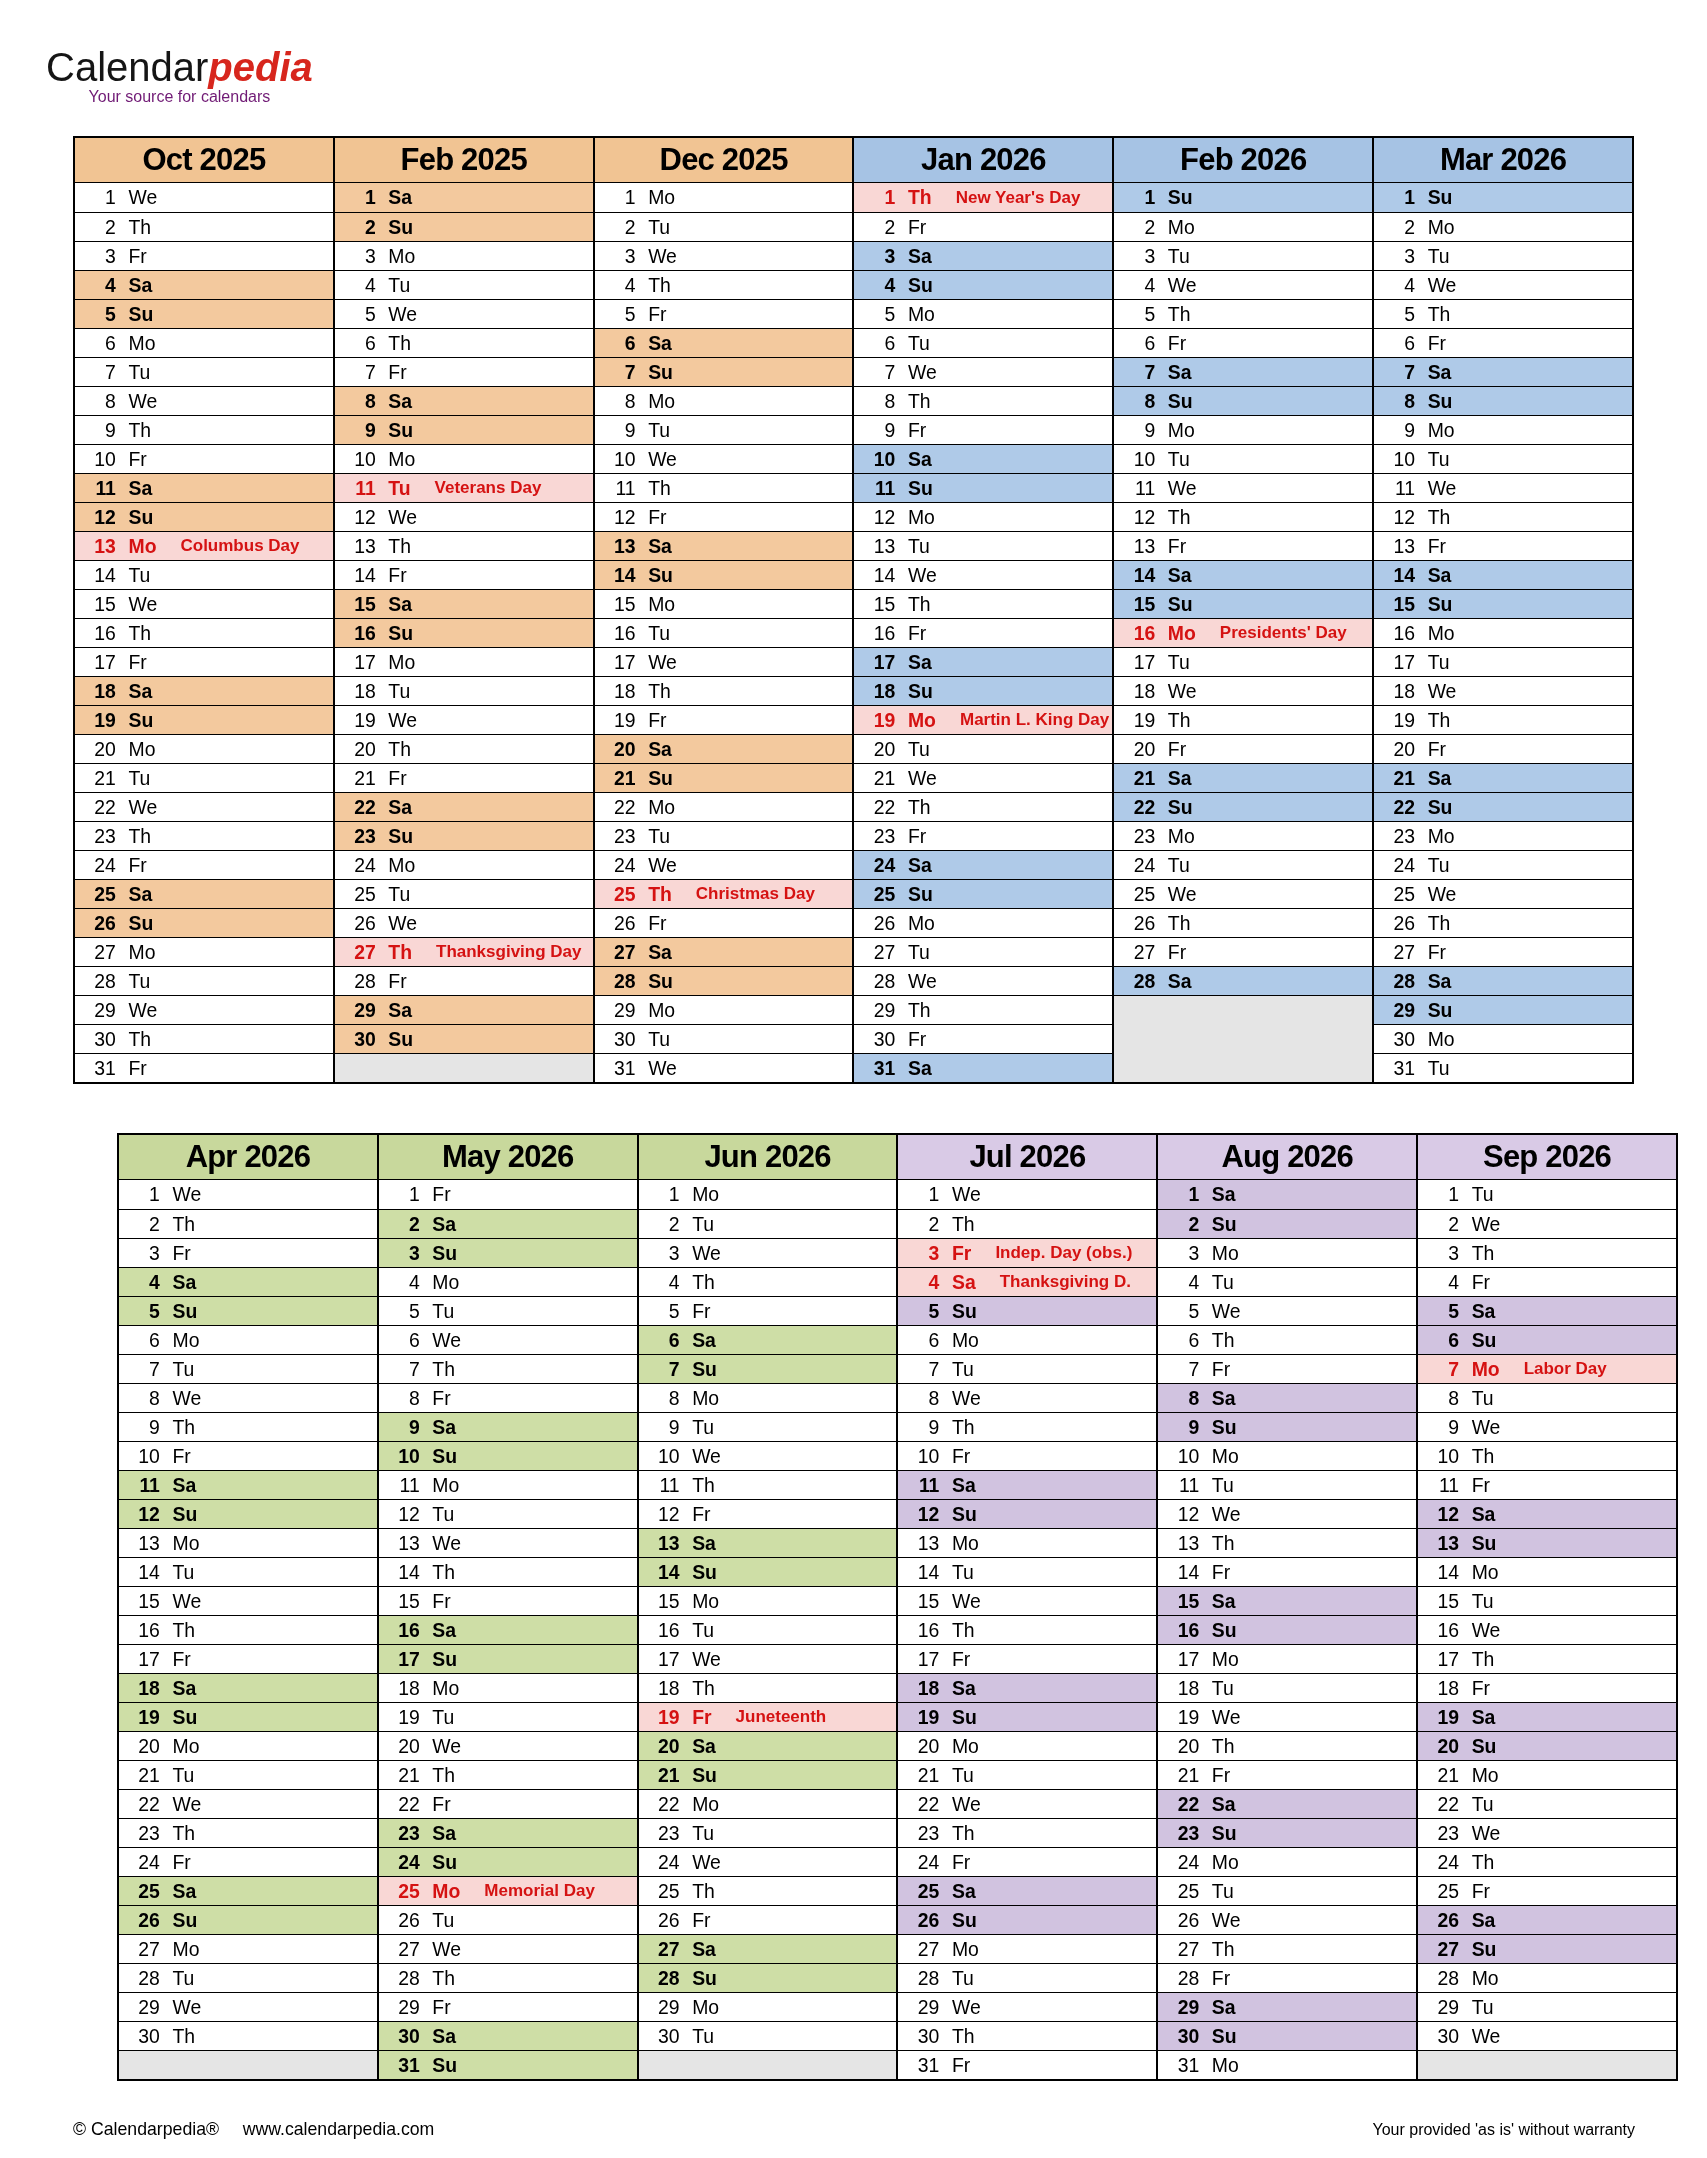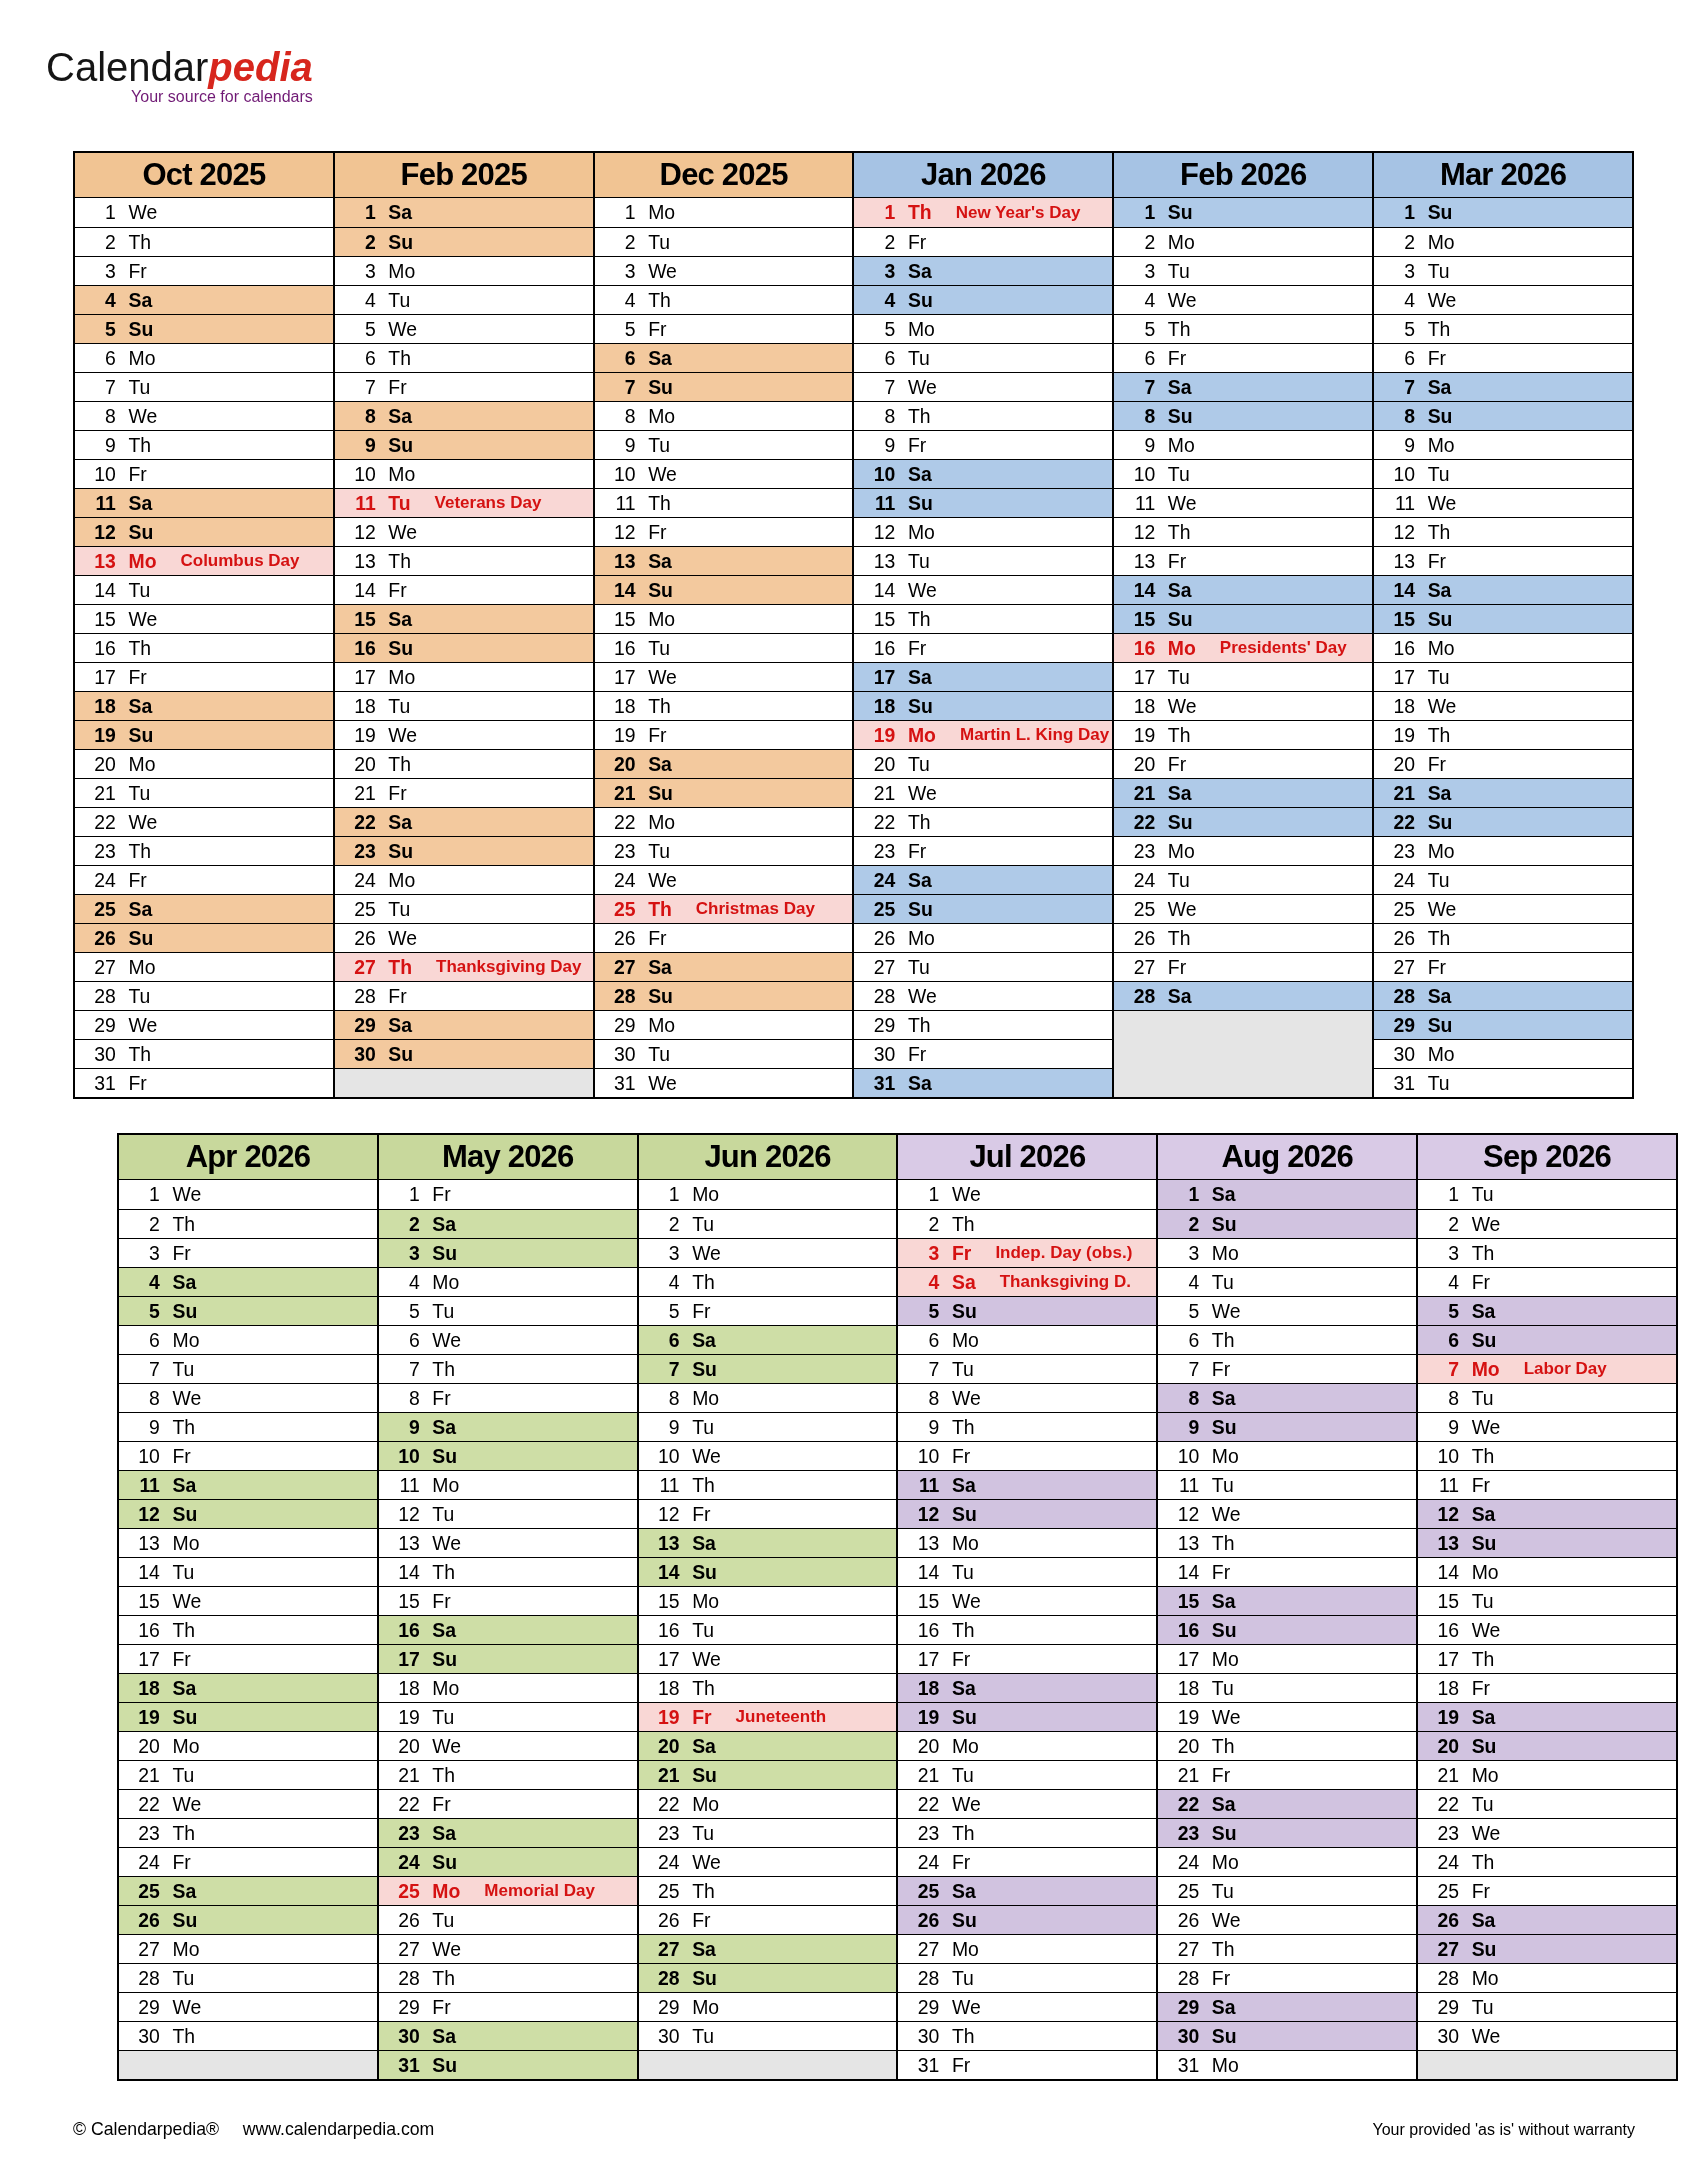--- a/index.html
+++ b/index.html
@@ -4,28 +4,28 @@
 <style>
   html,body{margin:0;padding:0;background:#ffffff;}
   body{
     width:1708px;height:2159px;position:relative;
     font-family:"Liberation Sans", sans-serif;color:#000;
     -webkit-font-smoothing:antialiased;
   }
   
   .page-header{position:absolute;left:46px;right:69px;top:35px;display:flex;justify-content:space-between;align-items:flex-start;}
   .page-title{font-size:54px;font-weight:bold;letter-spacing:-0.8px;line-height:1.05;}
-  .logo{ text-align:right;margin-top:11.8px;}
+  .logo{ text-align:center;margin-top:11.8px;}
   .logo-line1{font-size:40px;line-height:1.0;color:#151515;}
   .logo-line1 .brand-red{font-weight:bold;font-style:italic;}
   .logo-tagline{font-size:16px;line-height:1.15;color:#701a75;margin-top:1.7px;}
 
   
   .block{position:absolute;left:73px;width:1561px;}
-  #block-0{top:151px;border-radius:31px;}
+  #block-0{top:136px;border-radius:31px;}
   #block-1{top:1133px;padding-left:44px;}
   .months{display:flex;border:2.5px solid #000;background:#fff;}
   .month{flex:1 1 0;min-width:0;}
   .month + .month{border-left:2.5px solid #000;}
   .month-header{
     height:44px;line-height:44px;border-bottom:1.7px solid #000;
     text-align:center;font-size:31px;font-weight:bold;letter-spacing:-0.8px;
     background:var(--hdr);
   }
   .day-row{

